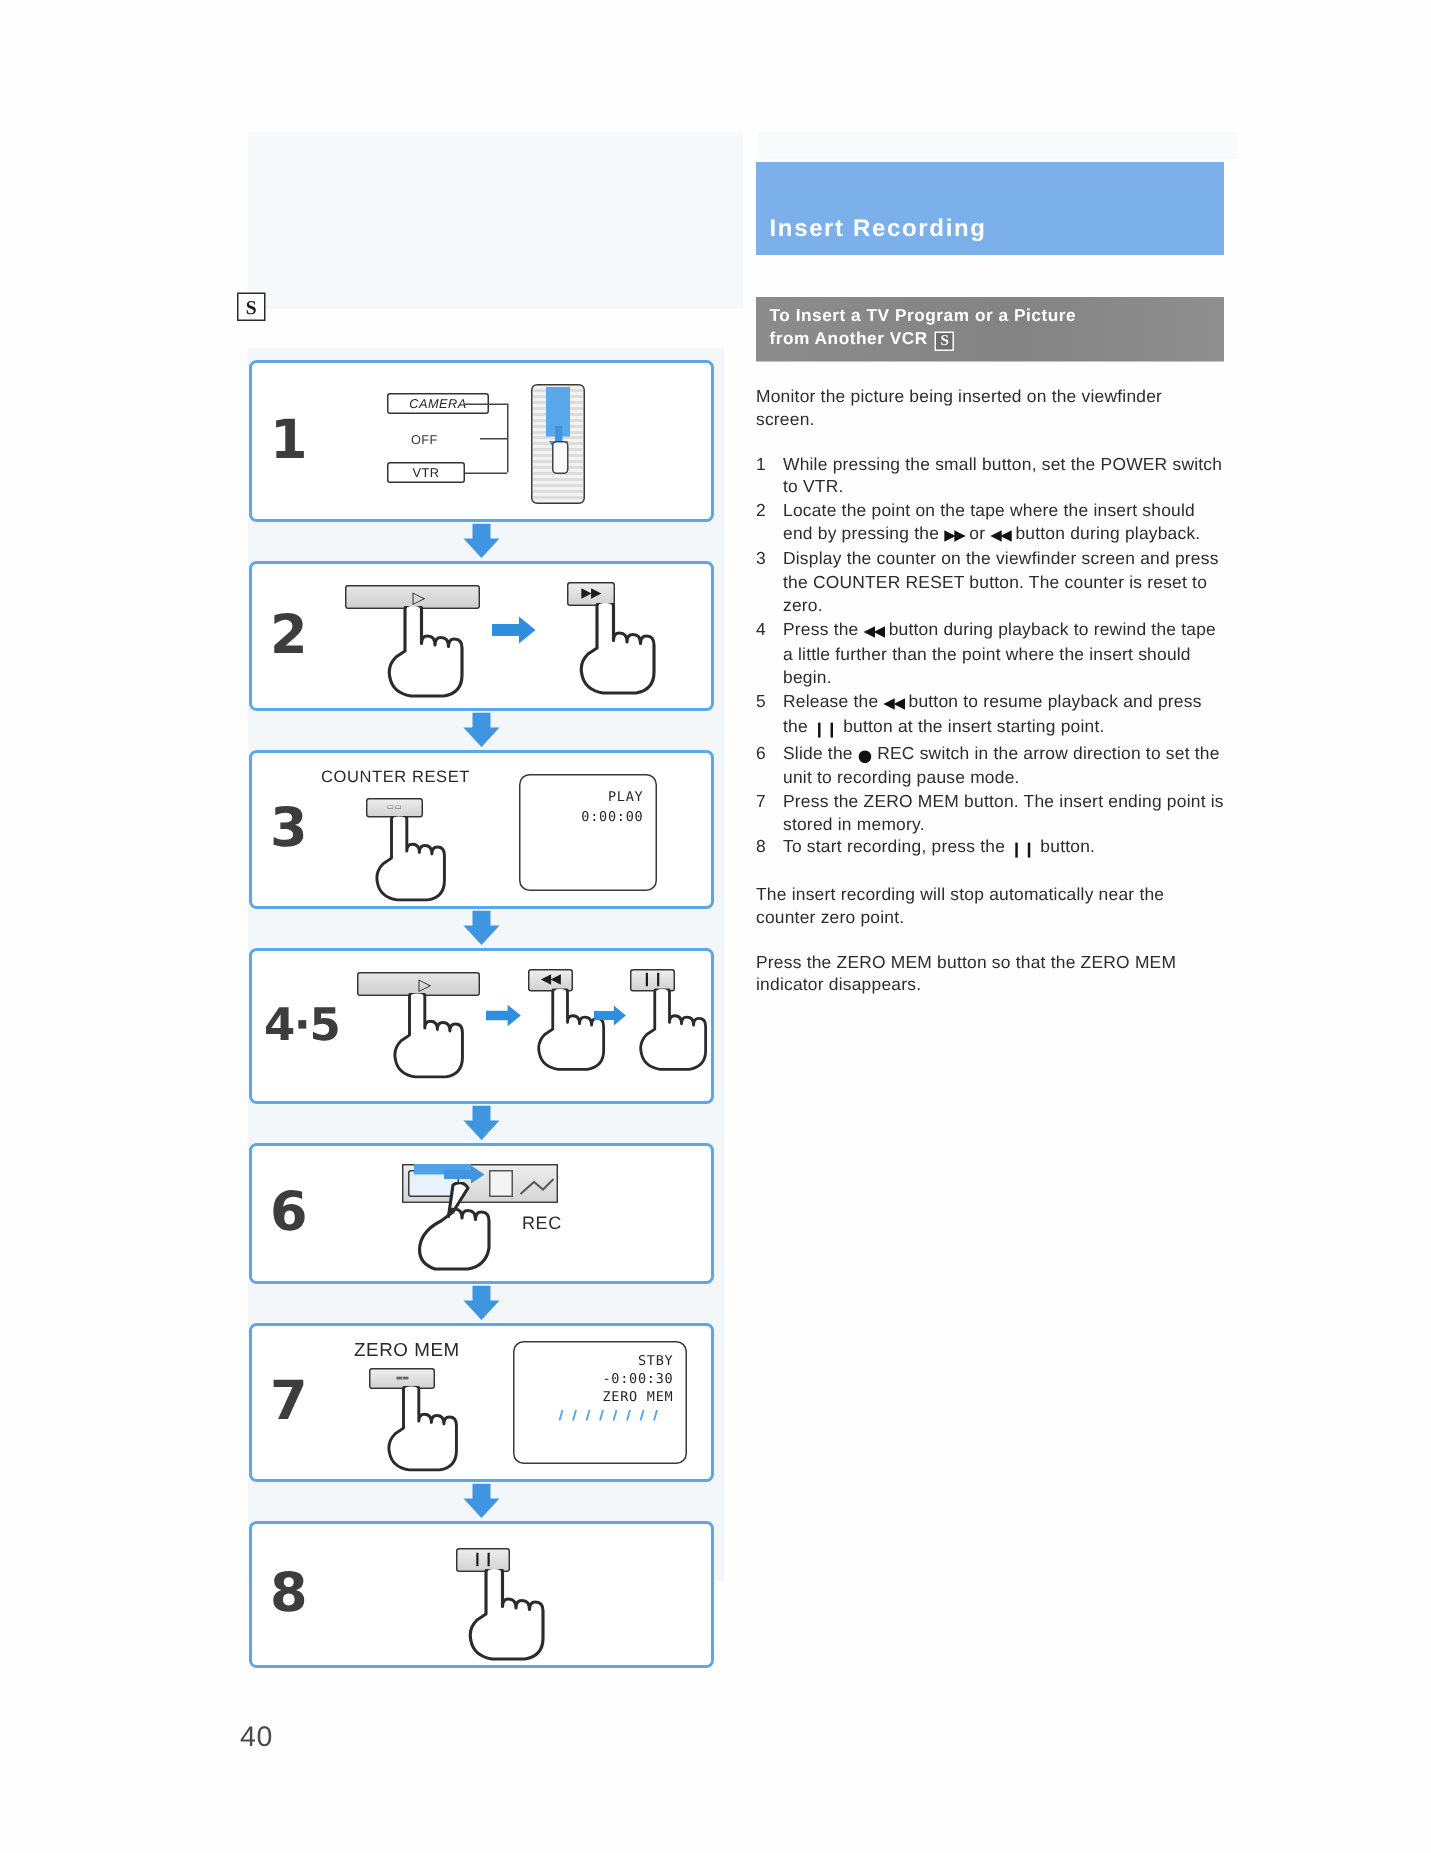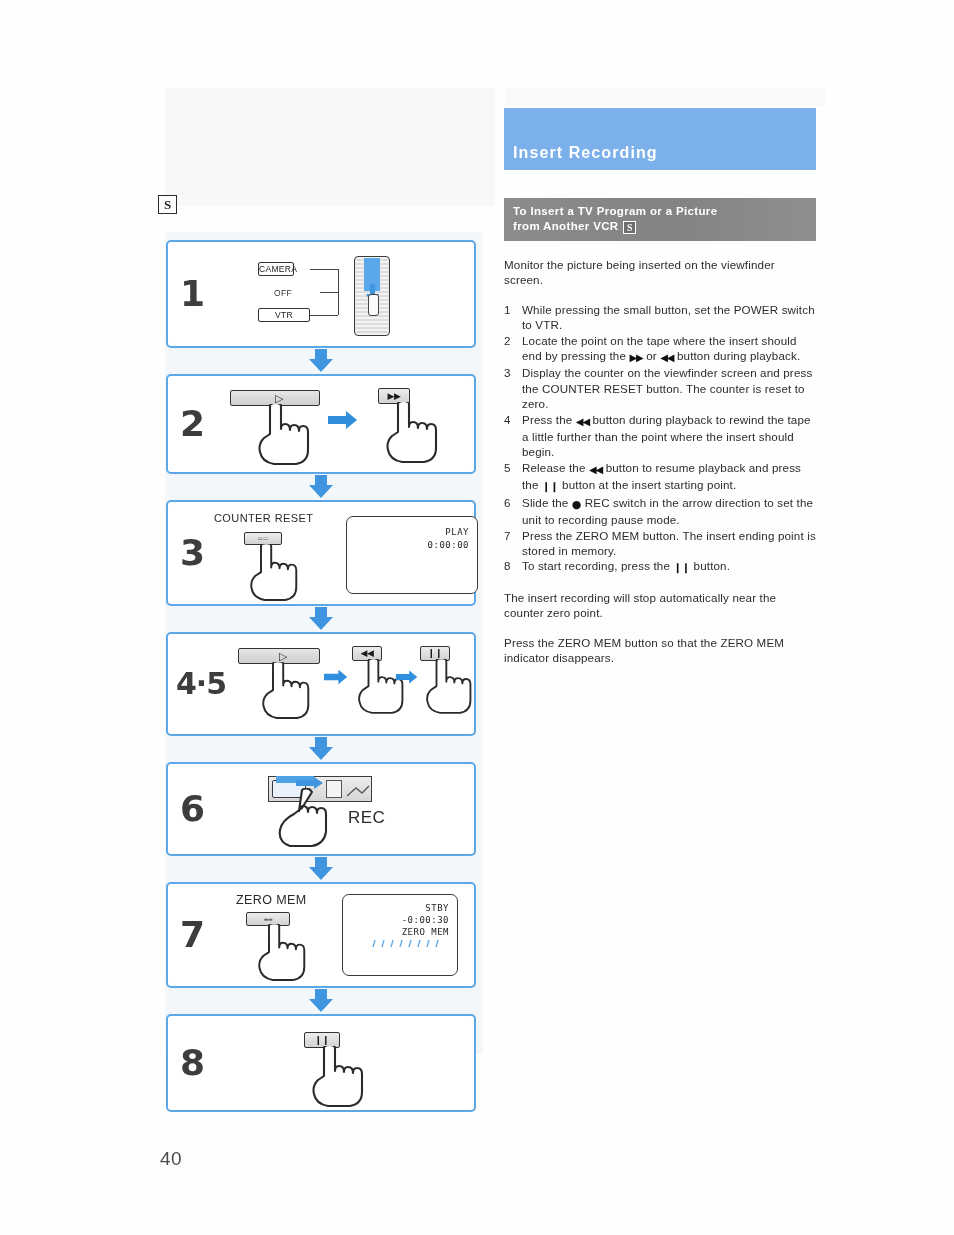--- a/index.html
+++ b/index.html
@@ -307,21 +307,21 @@
     <div class="panel" style="height:108px">
       <div class="panel-num">1</div>
       <div class="panel-body">
         <div class="sw-body" style="left:186px; top:14px; width:36px; height:80px;"></div>
         <div style="position:absolute;left:196px;top:16px;width:16px;height:33px;background:#5aa8ea;"></div>
         <svg style="position:absolute;left:198px;top:42px;" width="13" height="22">
           <polygon points="6.5,21 0,10 4,10 4,0 9,0 9,10 13,10" fill="#3f95e0"></polygon>
         </svg>
         <div style="position:absolute;left:200px;top:52px;width:9px;height:20px;border:1.3px solid #444;border-radius:3px;background:#fafafa;"></div>
 
-        <div class="sw-box" style="left:90px; top:20px; width:36px; height:14px;">CAMERA</div>
+        <div class="sw-box" style="left:90px; top:20px; width:68px; height:14px;font-style:italic;">CAMERA</div>
         <div class="sw-plain" style="left:106px; top:46px;">OFF</div>
         <div class="sw-box" style="left:90px; top:66px; width:52px; height:14px;">VTR</div>
 
         <div class="lead" style="left:142px; top:27px; width:28px;"></div>
         <div class="lead" style="left:142px; top:73px; width:28px;"></div>
         <div class="lead" style="left:152px; top:50px; width:18px;"></div>
         <div class="lead-v" style="left:170px; top:27px; height:46px;"></div>
       </div>
     </div>
 
@@ -364,21 +364,21 @@
       <div class="panel-num">3</div>
       <div class="panel-body">
         <div class="label-txt" style="left:46px; top:10px; font-size:11px;">COUNTER RESET</div>
         <div class="btn-small" style="left:76px; top:30px; width:38px; height:13px;">
           <span class="glyph" style="font-size:5px;letter-spacing:0.5px;color:#555;">▭▭</span>
         </div>
         <svg class="hand" style="left:80px; top:42px;" width="52" height="58" viewBox="0 0 56 62">
           <path d="M14 2 L14 30 L8 34 Q2 40 4 48 Q6 58 18 60 L40 60 Q52 58 52 46 L52 28 Q52 22 47 22 Q43 22 43 27 Q43 21 38 21 Q34 21 34 26 Q34 20 29 20 Q25 20 25 25 L25 2 Q25 -1 19.5 -1 Q14 -1 14 2 Z" fill="#ffffff" stroke="#2b2b2b" stroke-width="2.1" stroke-linejoin="round"></path>
         </svg>
 
-        <div class="vf" style="left:178px; top:14px; width:132px; height:78px;">
+        <div class="vf" style="left:178px; top:14px; width:92px; height:78px;">
           <div class="vf-line" style="top:10px;">PLAY</div>
           <div class="vf-line" style="top:23px;">0:00:00</div>
         </div>
       </div>
     </div>
 
     <div class="arrow-down">
       <svg width="26" height="24" viewBox="0 0 26 24">
         <polygon points="13,23 1,10 7,10 7,0 19,0 19,10 25,10" fill="#3f95e0"></polygon>
       </svg>
@@ -430,21 +430,21 @@
         <div style="position:absolute;left:100px;top:12px;width:104px;height:26px;border:1.5px solid #3c3c3c;background:linear-gradient(#ededed,#d6d6d6);box-sizing:border-box;"></div>
         <div style="position:absolute;left:104px;top:16px;width:34px;height:18px;border:1.4px solid #3c3c3c;background:#e9f2fb;box-sizing:border-box;border-radius:2px;"></div>
         <div style="position:absolute;left:108px;top:12px;width:38px;height:7px;background:#4fa2e6;"></div>
         <svg style="position:absolute;left:128px;top:13px;" width="28" height="12">
           <polygon points="0,3 18,3 18,0 27,6 18,12 18,9 0,9" fill="#3f95e0"></polygon>
         </svg>
         <div style="position:absolute;left:158px;top:16px;width:16px;height:18px;border:1.3px solid #555;background:#f4f4f4;box-sizing:border-box;"></div>
         <svg style="position:absolute;left:178px;top:20px;" width="24" height="14">
           <path d="M1 12 L10 4 L16 9 L23 2" fill="none" stroke="#5a5a5a" stroke-width="1.4"></path>
         </svg>
-        <div class="label-txt" style="left:180px; top:44px; font-size:17px;">REC</div>
+        <div class="label-txt" style="left:180px; top:44px; font-size:12px;">REC</div>
 
         <svg class="hand" style="left:104px; top:24px;" width="66" height="62" viewBox="0 0 66 62">
           <path d="M30 2 Q36 -2 40 4 L30 20 L22 26 Q10 32 8 42 Q6 54 18 58 L40 58 Q52 56 54 44 L54 26 Q54 20 49 20 Q45 20 45 25 Q45 19 40 19 Q36 19 36 24 Q36 18 31 18 Q27 18 27 23 Z" fill="#ffffff" stroke="#2b2b2b" stroke-width="2.1" stroke-linejoin="round"></path>
         </svg>
       </div>
     </div>
 
     <div class="arrow-down">
       <svg width="26" height="24" viewBox="0 0 26 24">
         <polygon points="13,23 1,10 7,10 7,0 19,0 19,10 25,10" fill="#3f95e0"></polygon>

